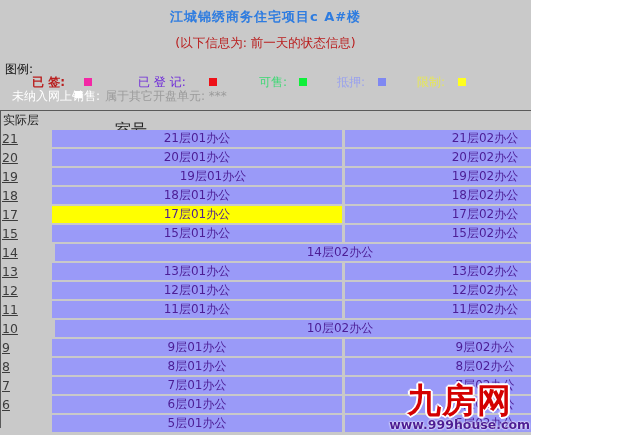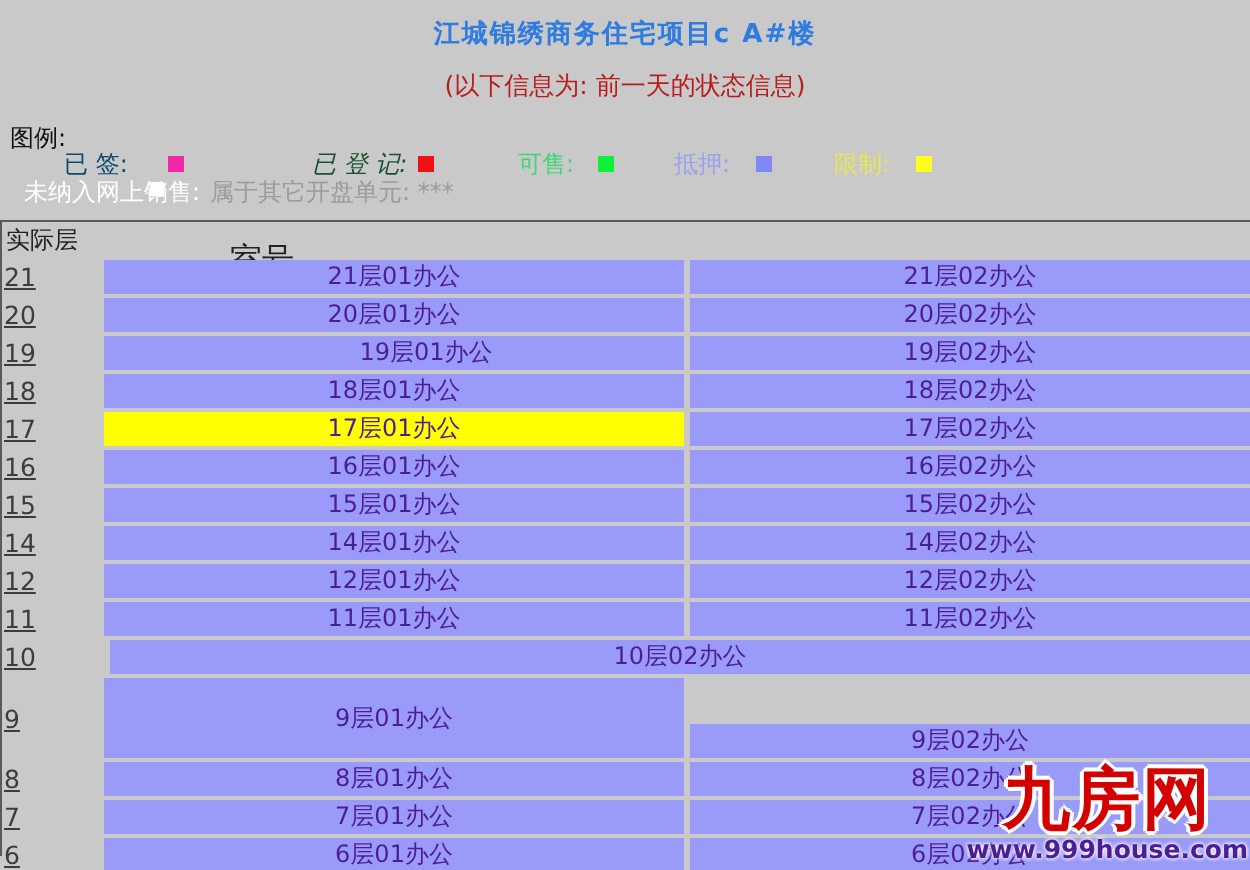--- a/index.html
+++ b/index.html
@@ -2,21 +2,21 @@
 <html><head>
 <meta charset="utf-8">
 <style>
   html,body { margin:0; padding:0; }
   body {
     width:625px; height:435px;
     font-family:"DejaVu Sans","Liberation Sans",sans-serif;
     overflow:hidden;
   }
   .page {
-    position:relative; width:625px; height:435px;
+    position:relative; width:531px; height:435px;
     background:#c9c9c9; overflow:hidden;
   }
   .title {
     position:absolute; top:8px; left:0; width:100%;
     text-align:center; font-size:13px; font-weight:bold;
     letter-spacing:1px;
   }
   .subtitle {
     position:absolute; top:35px; left:0; width:100%;
     text-align:center; font-size:12.5px; color:#b91c1c;
@@ -70,24 +70,24 @@
 <body>
 
 <div class="page" style="background: rgb(201, 201, 201);">
 
   <div class="title" style="color: rgb(46, 124, 224);">江城锦绣商务住宅项目c  A#楼</div>
 
   <div class="subtitle">(以下信息为: 前一天的状态信息)</div>
 
   <div class="legend-title">图例:</div>
 
-  <span class="lg-text" style="left: 32px; color: #0c4a6e;">已 签:</span>
+  <span class="lg-text" style="left: 32px; color: #b91c1c; font-weight: bold;">已 签:</span>
   <span class="lg-sq" style="left: 84px; background: rgb(243, 39, 165);"></span>
 
-  <span class="lg-text" style="left: 156px; color: #14532d; font-style: italic;">已 登 记:</span>
+  <span class="lg-text" style="left: 138px; color: #6d28d9;">已 登 记:</span>
   <span class="lg-sq" style="left: 209px; background: rgb(238, 17, 24);"></span>
 
   <span class="lg-text" style="left: 259px; color: rgb(63, 216, 117);">可售:</span>
   <span class="lg-sq" style="left: 299px; background: rgb(14, 240, 58);"></span>
 
   <span class="lg-text" style="left: 337px; color: rgb(154, 162, 237);">抵押:</span>
   <span class="lg-sq" style="left: 378px; background: rgb(127, 136, 242);"></span>
 
   <span class="lg-text" style="left: 417px; color: rgb(230, 230, 90);">限制:</span>
   <span class="lg-sq" style="left: 458px; background: rgb(255, 255, 30);"></span>
@@ -137,44 +137,43 @@
       <div class="row">
         <div class="floor-cell">
           <a class="floor-link">17</a>
         </div>
         <div class="unit-cell c1" style="background: rgb(255, 255, 0);">17层01办公</div>
         <div class="gapcol"></div>
         <div class="unit-cell c2" style="background: rgb(154, 154, 248);">17层02办公</div>
       </div>
       <div class="row">
         <div class="floor-cell">
-          <a class="floor-link">16</a>
-        </div>
-        <div class="unit-cell c1" style="background: rgb(154, 154, 248);">16层01办公</div>
-        <div class="gapcol"></div>
-        <div class="unit-cell c2" style="background: rgb(154, 154, 248);">16层02办公</div>
-      </div>
-      <div class="row">
-        <div class="floor-cell">
           <a class="floor-link">15</a>
         </div>
         <div class="unit-cell c1" style="background: rgb(154, 154, 248);">15层01办公</div>
         <div class="gapcol"></div>
         <div class="unit-cell c2" style="background: rgb(154, 154, 248);">15层02办公</div>
       </div>
       <div class="row">
         <div class="floor-cell">
           <a class="floor-link">14</a>
         </div>
-        <div class="unit-cell c1" style="background: rgb(154, 154, 248);">14层01办公</div>
         <div class="gapcol"></div>
         <div class="unit-cell c2" style="background: rgb(154, 154, 248);">14层02办公</div>
       </div>
       <div class="row">
         <div class="floor-cell">
+          <a class="floor-link">13</a>
+        </div>
+        <div class="unit-cell c1" style="background: rgb(154, 154, 248);">13层01办公</div>
+        <div class="gapcol"></div>
+        <div class="unit-cell c2" style="background: rgb(154, 154, 248);">13层02办公</div>
+      </div>
+      <div class="row">
+        <div class="floor-cell">
           <a class="floor-link">12</a>
         </div>
         <div class="unit-cell c1" style="background: rgb(154, 154, 248);">12层01办公</div>
         <div class="gapcol"></div>
         <div class="unit-cell c2" style="background: rgb(154, 154, 248);">12层02办公</div>
       </div>
       <div class="row">
         <div class="floor-cell">
           <a class="floor-link">11</a>
         </div>
@@ -188,21 +187,21 @@
         </div>
         <div class="gapcol"></div>
         <div class="unit-cell c2" style="background: rgb(154, 154, 248);">10层02办公</div>
       </div>
       <div class="row">
         <div class="floor-cell">
           <a class="floor-link">9</a>
         </div>
         <div class="unit-cell c1" style="background: rgb(154, 154, 248);">9层01办公</div>
         <div class="gapcol"></div>
-        <div class="unit-cell c2" style="background: rgb(154, 154, 248); margin-top: 23px;">9层02办公</div>
+        <div class="unit-cell c2" style="background: rgb(154, 154, 248);">9层02办公</div>
       </div>
       <div class="row">
         <div class="floor-cell">
           <a class="floor-link">8</a>
         </div>
         <div class="unit-cell c1" style="background: rgb(154, 154, 248);">8层01办公</div>
         <div class="gapcol"></div>
         <div class="unit-cell c2" style="background: rgb(154, 154, 248);">8层02办公</div>
       </div>
       <div class="row">

